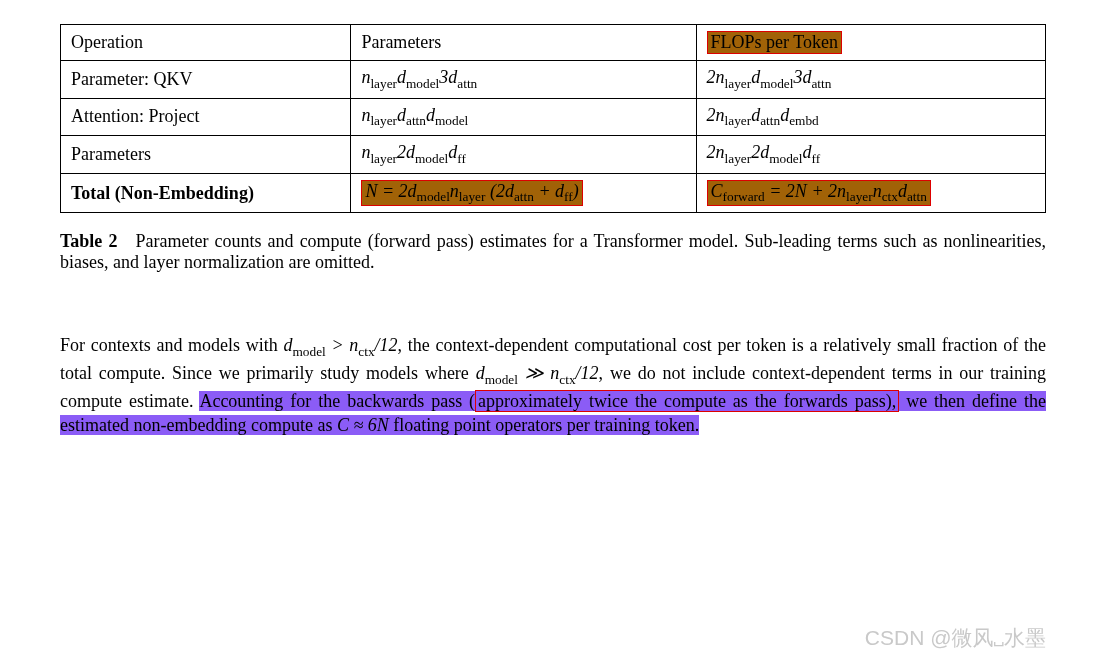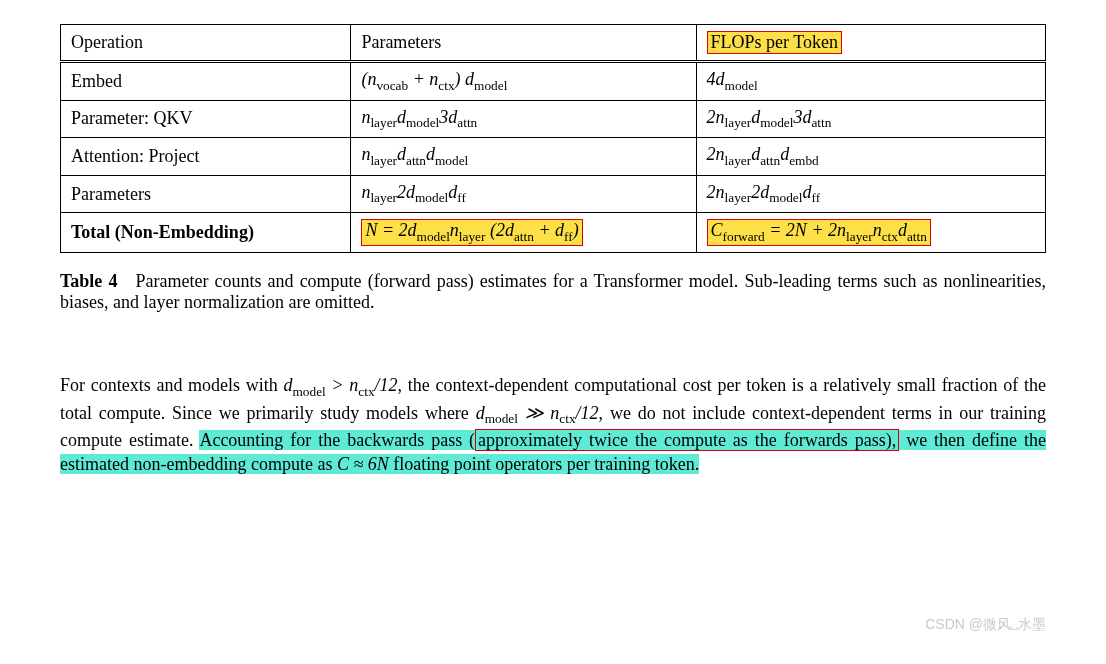--- a/index.html
+++ b/index.html
@@ -25,27 +25,27 @@
     font-weight: normal;
   }
   th {
     font-weight: normal;
   }
   tbody.header-group tr th,
   tbody.total-group tr td {
     border-top-width: 1px;
   }
   .yellow-hl {
-    background: #fde047;
+    background: #a16207;
     border: 1.5px solid #d00;
     padding: 0 3px;
     display: inline-block;
   }
   .green-hl {
-    background: #5eead4;
+    background: #8b5cf6;
   }
   .red-box {
     border: 1.5px solid #d00;
     padding: 0 2px;
   }
   .subscript {
     font-size: 0.74em;
     vertical-align: sub;
     position: relative;
     top: 0px;
@@ -64,45 +64,40 @@
   .caption-lead {
     font-weight: bold;
   }
   .bodytext {
     text-align: justify;
     line-height: 1.35;
   }
   .watermark {
     position: absolute;
     right: 60px;
-    bottom: 30px;
+    bottom: 12px;
     color: #c9c9c9;
     font-family: Arial, sans-serif;
-    font-size: 14px;
+    font-size: 21px;
   }
   .double-border-top th, .double-border-top td { border-top: 3px double #000;}
   .emdash { letter-spacing: -1px;}
 </style>
 </head>
 <body>
 
 <table>
   <tbody class="header-group">
     <tr>
       <th>Operation</th>
       <th>Parameters</th>
       <th><span class="yellow-hl">FLOPs per Token</span></th>
     </tr>
   </tbody>
   <tbody>
-    <tr class="double-border-top">
-      <td>Embed</td>
-      <td><span class="math">(<span>n</span><span class="subscript upright">vocab</span> + <span>n</span><span class="subscript upright">ctx</span>) <span>d</span><span class="subscript upright">model</span></span></td>
-      <td><span class="math">4<span>d</span><span class="subscript upright">model</span></span></td>
-    </tr>
     <tr>
       <td>Parameter: QKV</td>
       <td><span class="math"><span>n</span><span class="subscript upright">layer</span><span>d</span><span class="subscript upright">model</span>3<span>d</span><span class="subscript upright">attn</span></span></td>
       <td><span class="math">2<span>n</span><span class="subscript upright">layer</span><span>d</span><span class="subscript upright">model</span>3<span>d</span><span class="subscript upright">attn</span></span></td>
     </tr>
     <tr>
       <td>Attention: Project</td>
       <td><span class="math"><span>n</span><span class="subscript upright">layer</span><span>d</span><span class="subscript upright">attn</span><span>d</span><span class="subscript upright">model</span></span></td>
       <td><span class="math">2<span>n</span><span class="subscript upright">layer</span><span>d</span><span class="subscript upright">attn</span><span>d</span><span class="subscript upright">embd</span></span></td>
     </tr>
@@ -119,20 +114,20 @@
         <span class="yellow-hl math"><span>N</span> = 2<span>d</span><span class="subscript upright">model</span><span>n</span><span class="subscript upright">layer</span> (2<span>d</span><span class="subscript upright">attn</span> + <span>d</span><span class="subscript upright">ff</span>)</span>
       </td>
       <td>
         <span class="yellow-hl math"><span>C</span><span class="subscript upright">forward</span> = 2<span>N</span> + 2<span>n</span><span class="subscript upright">layer</span><span>n</span><span class="subscript upright">ctx</span><span>d</span><span class="subscript upright">attn</span></span>
       </td>
     </tr>
   </tbody>
 </table>
 
 <div class="caption">
-  <span class="caption-lead">Table 4</span>&nbsp;&nbsp;&nbsp;<span>Parameter counts and compute (forward pass) estimates for a Transformer model. Sub-leading terms such as nonlinearities, biases, and layer normalization are omitted.</span>
+  <span class="caption-lead">Table 2</span>&nbsp;&nbsp;&nbsp;<span>Parameter counts and compute (forward pass) estimates for a Transformer model. Sub-leading terms such as nonlinearities, biases, and layer normalization are omitted.</span>
 </div>
 
 <div class="bodytext">
   <span>For contexts and models with </span><span class="math"><span>d</span><span class="subscript upright">model</span> &gt; <span>n</span><span class="subscript upright">ctx</span>/12</span><span>, the context-dependent computational cost per token is a relatively small fraction of the total compute. Since we primarily study models where </span><span class="math"><span>d</span><span class="subscript upright">model</span> ≫ <span>n</span><span class="subscript upright">ctx</span>/12</span><span>, we do not include context-dependent terms in our training compute estimate. </span><span class="green-hl"><span>Accounting for the backwards pass (</span><span class="red-box">approximately twice the compute as the forwards pass),</span><span> we then define the estimated non-embedding compute as </span><span class="math"><span>C</span> ≈ 6<span>N</span></span><span> floating point operators per training token.</span></span>
 </div>
 
 <div class="watermark">CSDN @微风␣水墨</div>
 
 </body></html>

